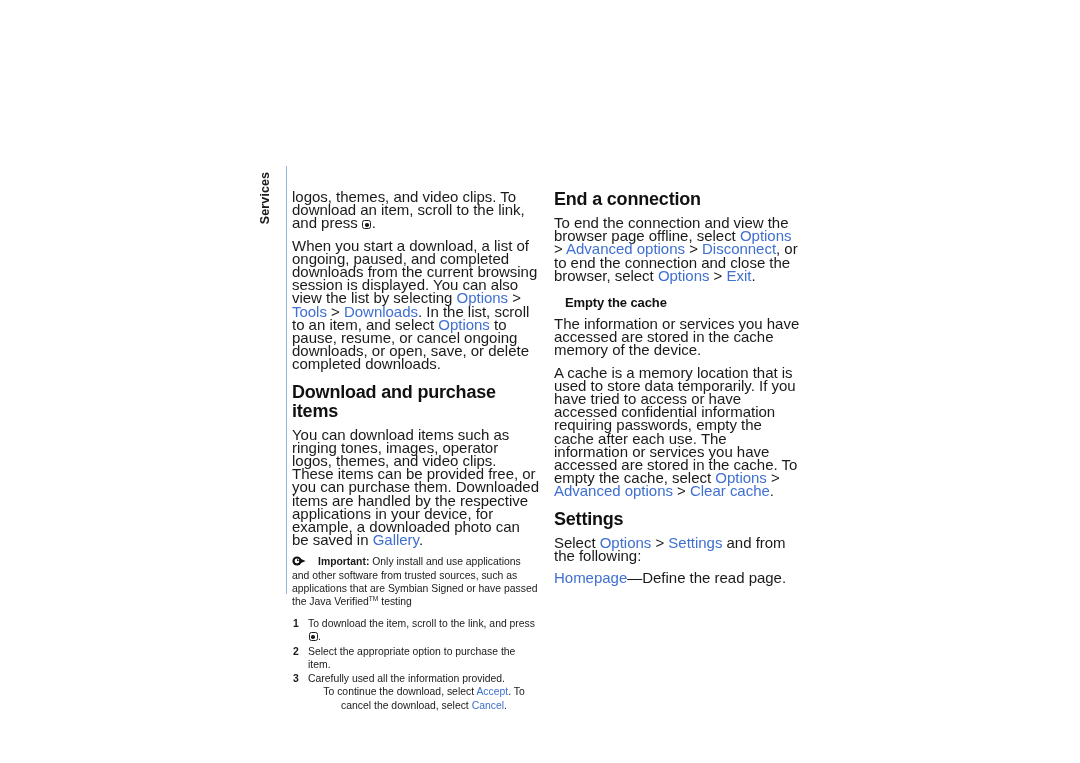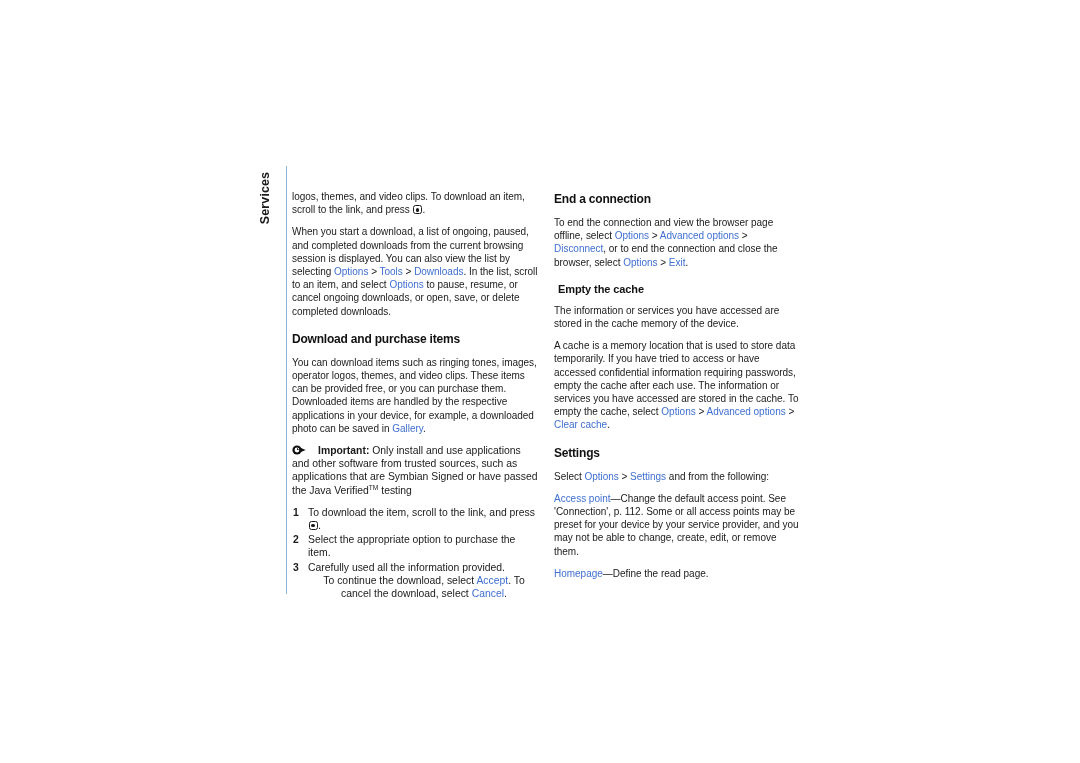--- a/index.html
+++ b/index.html
@@ -74,40 +74,40 @@
   .col {
     position: absolute;
     top: 190px;
     width: 248px;
   }
   .col-left  { left: 292px; }
   .col-right { left: 554px; }
 
   p.body {
     margin: 0 0 9px 0;
-    font-size: 10px;
+    font-size: 15px;
     line-height: 13.2px;
     text-align: left;
     color: #1a1a1a;
     letter-spacing: -0.02px;
   }
 
   h2.head {
     margin: 12px 0 7px 0;
-    font-size: 12px;
+    font-size: 18px;
     line-height: 19px;
     font-weight: bold;
     color: #111111;
     letter-spacing: -0.2px;
   }
   h2.head.first { margin-top: 0; }
 
   h3.subhead {
-    margin: 13px 0 7px 4px;
-    font-size: 11px;
+    margin: 13px 0 7px 11px;
+    font-size: 13px;
     line-height: 15px;
     font-weight: bold;
     color: #111111;
     letter-spacing: -0.1px;
   }
 
   .lnk { color: #3f6fd0; }
   .gt  { color: #1a1a1a; }
 
   
@@ -247,23 +247,20 @@
     <p class="body">
       <span>A cache is a memory location that is used to store data temporarily. If you have tried to access or have accessed confidential information requiring passwords, empty the cache after each use. The information or services you have accessed are stored in the cache. To empty the cache, select </span><span class="lnk">Options</span><span class="gt"> &gt; </span><span class="lnk">Advanced options</span><span class="gt"> &gt; </span><span class="lnk">Clear cache</span><span>.</span>
     </p>
 
     <h2 class="head">Settings</h2>
 
     <p class="body">
       <span>Select </span><span class="lnk">Options</span><span class="gt"> &gt; </span><span class="lnk">Settings</span><span> and from the following:</span>
     </p>
 
-    <p class="body">
-      <span class="lnk">Access point</span><span>—Change the default access point. See 'Connection', p. 112. Some or all access points may be preset for your device by your service provider, and you may not be able to change, create, edit, or remove them.</span>
-    </p>
 
     <p class="body">
       <span class="lnk">Homepage</span><span>—Define the read page.</span>
     </p>
 
   </div>
 
 </div>
 
 </body></html>

